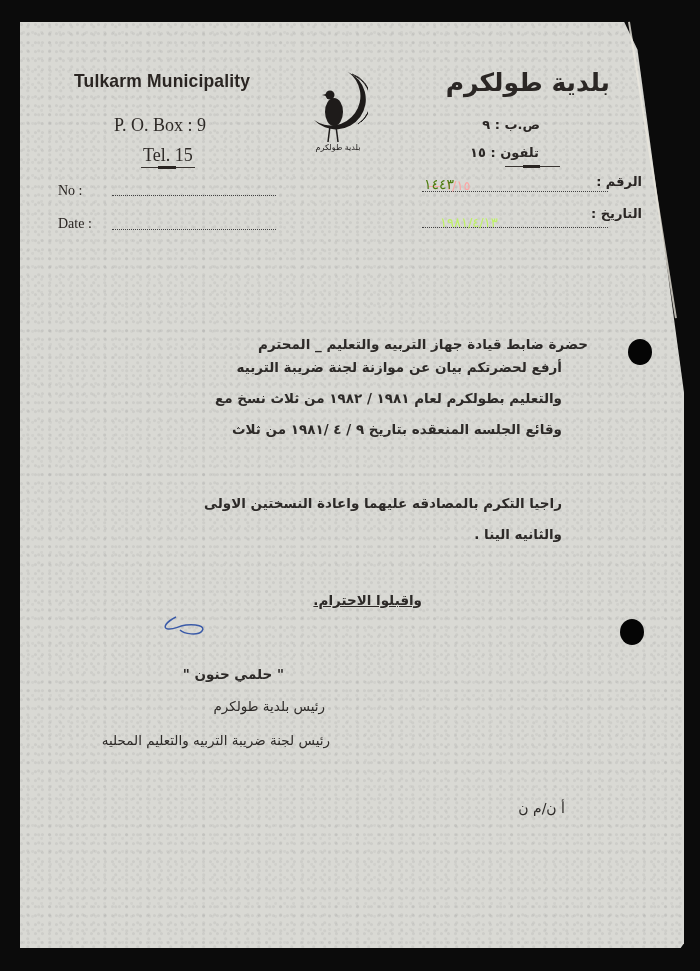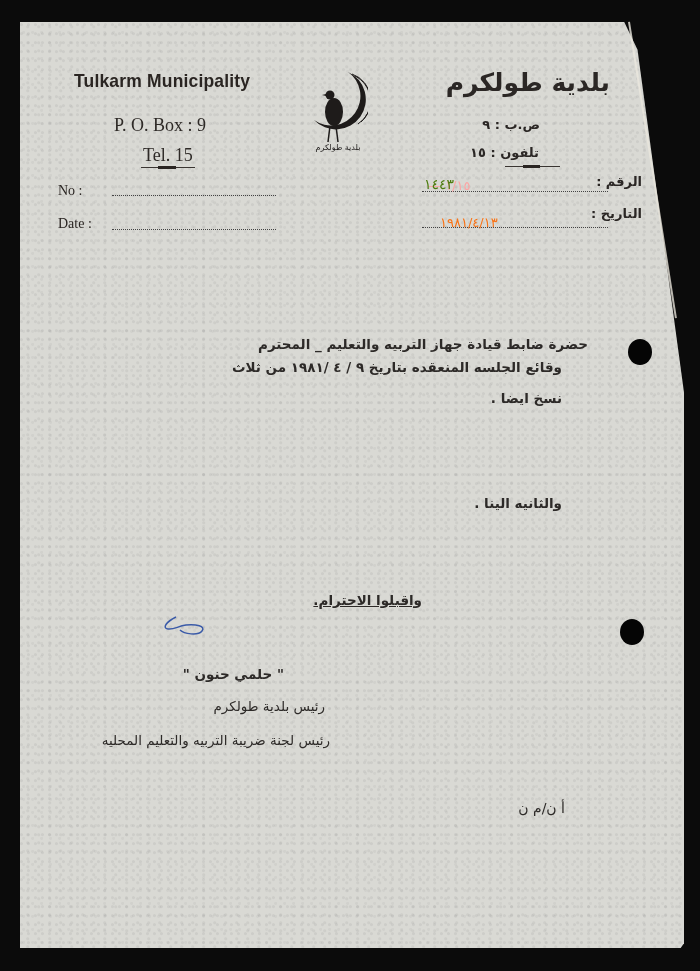--- a/index.html
+++ b/index.html
@@ -75,30 +75,32 @@
 <div class="rule" style="left:505px; top:166px; width:55px;"></div>
 <div class="rule-thick" style="left:523px; top:165px; width:17px;"></div>
 
 <div class="abs ar ar-line" style="right:58px; top:174px; font-size:13px;">الرقم :</div>
 <div class="dots" style="left:422px; top:191px; width:186px;"></div>
 <div class="abs" style="left:428px; top:178px; font-size:13px; direction:rtl; color:#fca5a5; letter-spacing:2px;">١/١٥ — </div>
 <div class="abs hand-blue" style="left:424px; top:176px; font-size:14px; direction:rtl;">١٤٤٣</div>
 
 <div class="abs ar ar-line" style="right:58px; top:206px; font-size:13px;margin-left:10px;">التاريخ :</div>
 <div class="dots" style="left:422px; top:227px; width:186px;"></div>
-<div class="abs" style="left:440px; top:215px; font-size:13px; direction:rtl; color:#f97316; letter-spacing:3px;">١٩٨١/٤/١٣</div>
+<div class="abs" style="left:440px; top:215px; font-size:13px; direction:rtl; color:#bef264; letter-spacing:3px;">١٩٨١/٤/١٣</div>
 
 <div class="abs typed" style="right:112px; top:288px;margin-top:48px;">حضرة ضابط قيادة جهاز التربيه والتعليم _ المحترم</div>
 
 <div class="abs typed para" style="top:352px;">
+  <div style="padding-right:0;">أرفع لحضرتكم بيان عن موازنة لجنة ضريبة التربيه</div>
+  <div>والتعليم بطولكرم لعام ١٩٨١ / ١٩٨٢ من ثلاث نسخ مع</div>
   <div>وقائع الجلسه المنعقده بتاريخ ٩ / ٤ /١٩٨١ من ثلاث</div>
-  <div>نسخ ايضا .</div>
 </div>
 
 <div class="abs typed para" style="top:488px;">
+  <div>راجيا التكرم بالمصادقه عليهما واعادة النسختين الاولى</div>
   <div>والثانيه الينا .</div>
 </div>
 
 <div class="abs typed" style="right:278px; top:592px;text-decoration:underline;">واقبلوا الاحترام.</div>
 
 <svg class="abs" style="left:160px; top:614px;" width="50" height="28" viewBox="0 0 50 28">
   <path d="M16 3 C6 8, 2 14, 8 15 C14 16, 18 12, 26 11 C36 10, 46 12, 42 17 C38 22, 24 20, 20 16" fill="none" stroke="#3b5ba8" stroke-width="1.5"></path>
 </svg>
 
 <div class="abs typed" style="right:416px; top:666px;">" حلمي حنون "</div>

